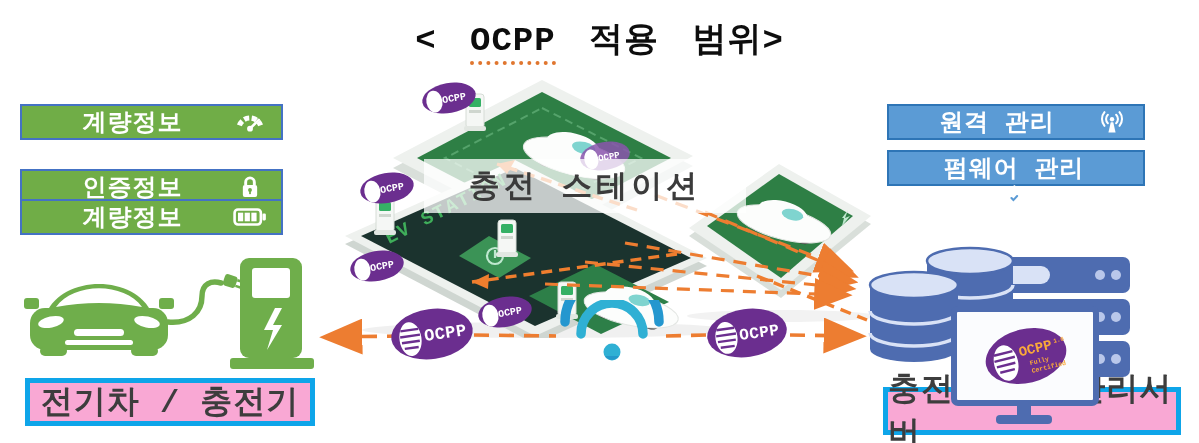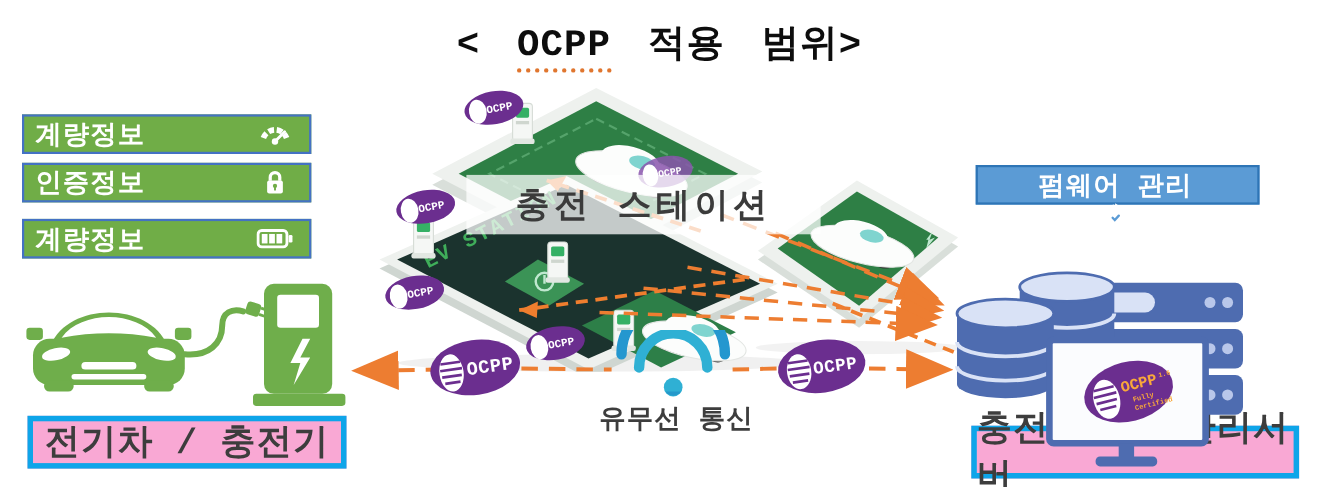--- a/index.html
+++ b/index.html
@@ -11,25 +11,25 @@
   .title{
     position:absolute;left:0;right:0;top:16px;text-align:center;
     font-size:34px;font-weight:bold;color:#0d0d0d;letter-spacing:1px;word-spacing:12px;
   }
   .title .ocpp-underline{border-bottom:4px dotted #e0762f;padding-bottom:1px;}
   
   .sidebox{
     position:absolute;height:36px;display:flex;align-items:center;
     padding:0 14px 0 10px;box-sizing:border-box;
   }
-  .sidebox .lbl{flex:1;color:#ffffff;font-size:24px;font-weight:bold;letter-spacing:1px;}
+  .sidebox .lbl{flex:1;text-align:center;color:#ffffff;font-size:24px;font-weight:bold;letter-spacing:1px;}
   .sidebox .ic{width:34px;height:28px;flex:0 0 auto;display:flex;align-items:center;justify-content:center;}
   .green{left:20px;width:263px;background:#70ad47;border:2px solid #4472c4;}
   .blue{left:887px;width:258px;background:#5b9bd5;border:2px solid #2e75b6;}
-  .g1{top:104px;} .g2{top:148px;} .g3{top:199px;}
+  .g1{top:104px;} .g2{top:169px;} .g3{top:199px;}
   .b1{top:104px;} .b2{top:150px;flex-direction:column;} .b3{top:196px;}
   
   .caption{
     position:absolute;background:#f9a8d4;border:5px solid #0ea5e9;
     display:flex;align-items:center;justify-content:center;
     color:#3d3d3d;font-size:32px;font-weight:bold;letter-spacing:1px;
   }
   .caption.ev{left:25px;top:378px;width:280px;height:38px;}
   .caption.server{left:883px;top:387px;width:288px;height:38px;}
   
@@ -84,20 +84,33 @@
       <svg viewBox="0 0 30 18" width="36" height="22">
         <rect x="1.4" y="2.4" width="23.2" height="13.2" rx="3" fill="none" stroke="#fff" stroke-width="2.3"></rect>
         <rect x="26" y="6" width="3" height="6" rx="1" fill="#fff"></rect>
         <rect x="4.4" y="5.2" width="4.6" height="7.6" fill="#fff"></rect>
         <rect x="10.3" y="5.2" width="4.6" height="7.6" fill="#fff"></rect>
         <rect x="16.2" y="5.2" width="4.6" height="7.6" fill="#fff"></rect>
       </svg>
     </span>
   </div>
 
+  <div class="sidebox blue b1">
+    <span class="lbl">원격 관리</span>
+    <span class="ic">
+      <svg viewBox="0 0 26 24" width="30" height="28">
+        <circle cx="13" cy="9.6" r="1.9" fill="#fff"></circle>
+        <path d="M11.9 12.2 L9.9 21 h6.2 L14.1 12.2 Z" fill="#fff"></path>
+        <path d="M9.4 13.1 a5.2 5.2 0 0 1 0-7.4" fill="none" stroke="#fff" stroke-width="1.8" stroke-linecap="round"></path>
+        <path d="M6.5 15.3 a9.1 9.1 0 0 1 0-11.8" fill="none" stroke="#fff" stroke-width="1.8" stroke-linecap="round"></path>
+        <path d="M16.6 13.1 a5.2 5.2 0 0 0 0-7.4" fill="none" stroke="#fff" stroke-width="1.8" stroke-linecap="round"></path>
+        <path d="M19.5 15.3 a9.1 9.1 0 0 0 0-11.8" fill="none" stroke="#fff" stroke-width="1.8" stroke-linecap="round"></path>
+      </svg>
+    </span>
+  </div>
   <div class="sidebox blue b2">
     <span class="lbl">펌웨어 관리</span>
     <span class="ic">
       <svg viewBox="0 0 26 24" width="30" height="28">
         <g stroke="#fff" stroke-width="2.3">
           <line x1="13" y1="5" x2="13" y2="8"></line>
             <line x1="13" y1="16" x2="13" y2="19"></line>
           <line x1="6" y1="12" x2="9" y2="12"></line>
             <line x1="17" y1="12" x2="20" y2="12"></line>
           <line x1="8.2" y1="7.2" x2="10.2" y2="9.2"></line>
@@ -261,21 +274,20 @@
     </g>
   </svg>
   <div class="caption ev">전기차 / 충전기</div>
 
   <svg class="abs z3" style="left:553px;top:300px;" width="118" height="64" viewBox="0 0 118 64">
     <path d="M12 30 A47 47 0 0 1 106 30" fill="none" stroke="#2497cf" stroke-width="9.5" stroke-linecap="round" transform="translate(0,-8)"></path>
     <path d="M28 40 A31 31 0 0 1 90 40" fill="none" stroke="#2fb0d4" stroke-width="9.5" stroke-linecap="round" transform="translate(0,-6)"></path>
     <circle cx="59" cy="52" r="8.5" fill="#2fb0d4"></circle>
     <path d="M52 56 a8.5 8.5 0 0 0 14 0" fill="#1a7fbf" opacity="0.5"></path>
   </svg>
-  <div class="comm-label">유무선 통신</div>
 
   <svg class="abs z1" style="left:862px;top:243px;" width="278" height="182" viewBox="0 0 278 182">
 
     <g>
       <rect x="110" y="14" width="158" height="36" rx="7" fill="#4e6cb0"></rect>
       <rect x="110" y="56" width="158" height="36" rx="7" fill="#4e6cb0"></rect>
       <rect x="110" y="98" width="158" height="36" rx="7" fill="#4e6cb0"></rect>
       <rect x="124" y="23" width="64" height="18" rx="9" fill="#d9e2f6"></rect>
       <circle cx="238" cy="32" r="5" fill="#b9c7ea"></circle>
         <circle cx="254" cy="32" r="5" fill="#b9c7ea"></circle>

